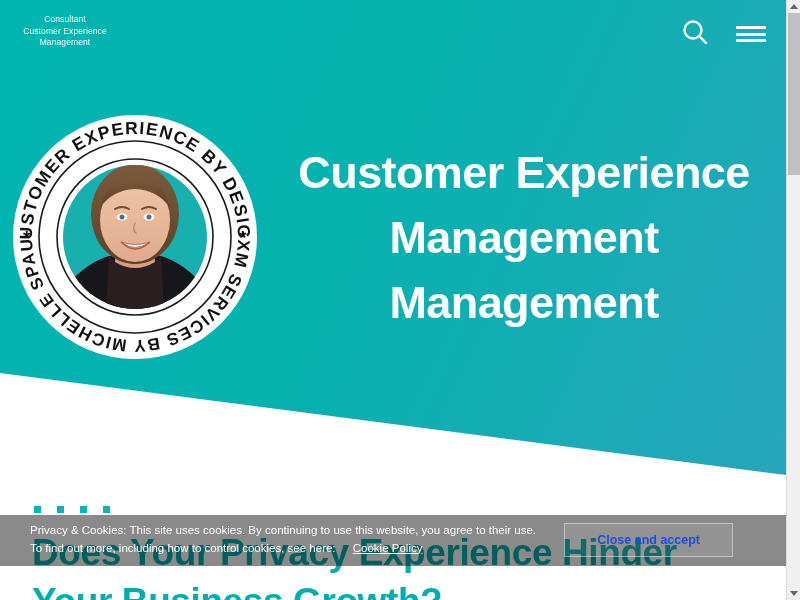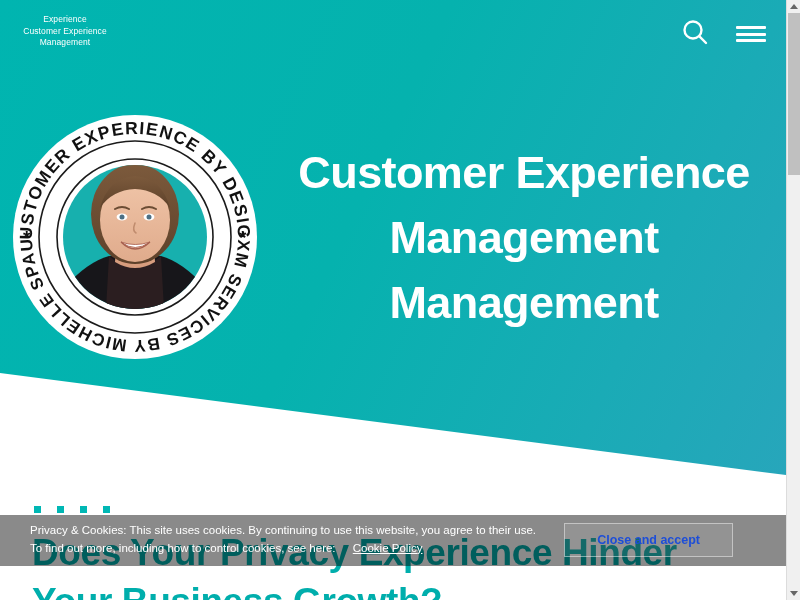--- a/index.html
+++ b/index.html
@@ -236,21 +236,21 @@
 
 <div id="page">
 
   <div id="viewport">
 
     <div id="hero"></div>
 
     <div id="header">
 
       <div id="logo">
-        <div>Experience</div>
+        <div>Consultant</div>
         <div>Customer Experience</div>
         <div>Management</div>
       </div>
 
       <div id="header-icons">
         <span class="hicon">
           <svg width="30" height="30" viewBox="0 0 30 30" aria-hidden="true">
             <circle cx="13" cy="13" r="8.5" fill="none" stroke="#ffffff" stroke-width="2.4"></circle>
             <line x1="19.2" y1="19.2" x2="26" y2="26" stroke="#ffffff" stroke-width="2.4" stroke-linecap="round"></line>
           </svg>

